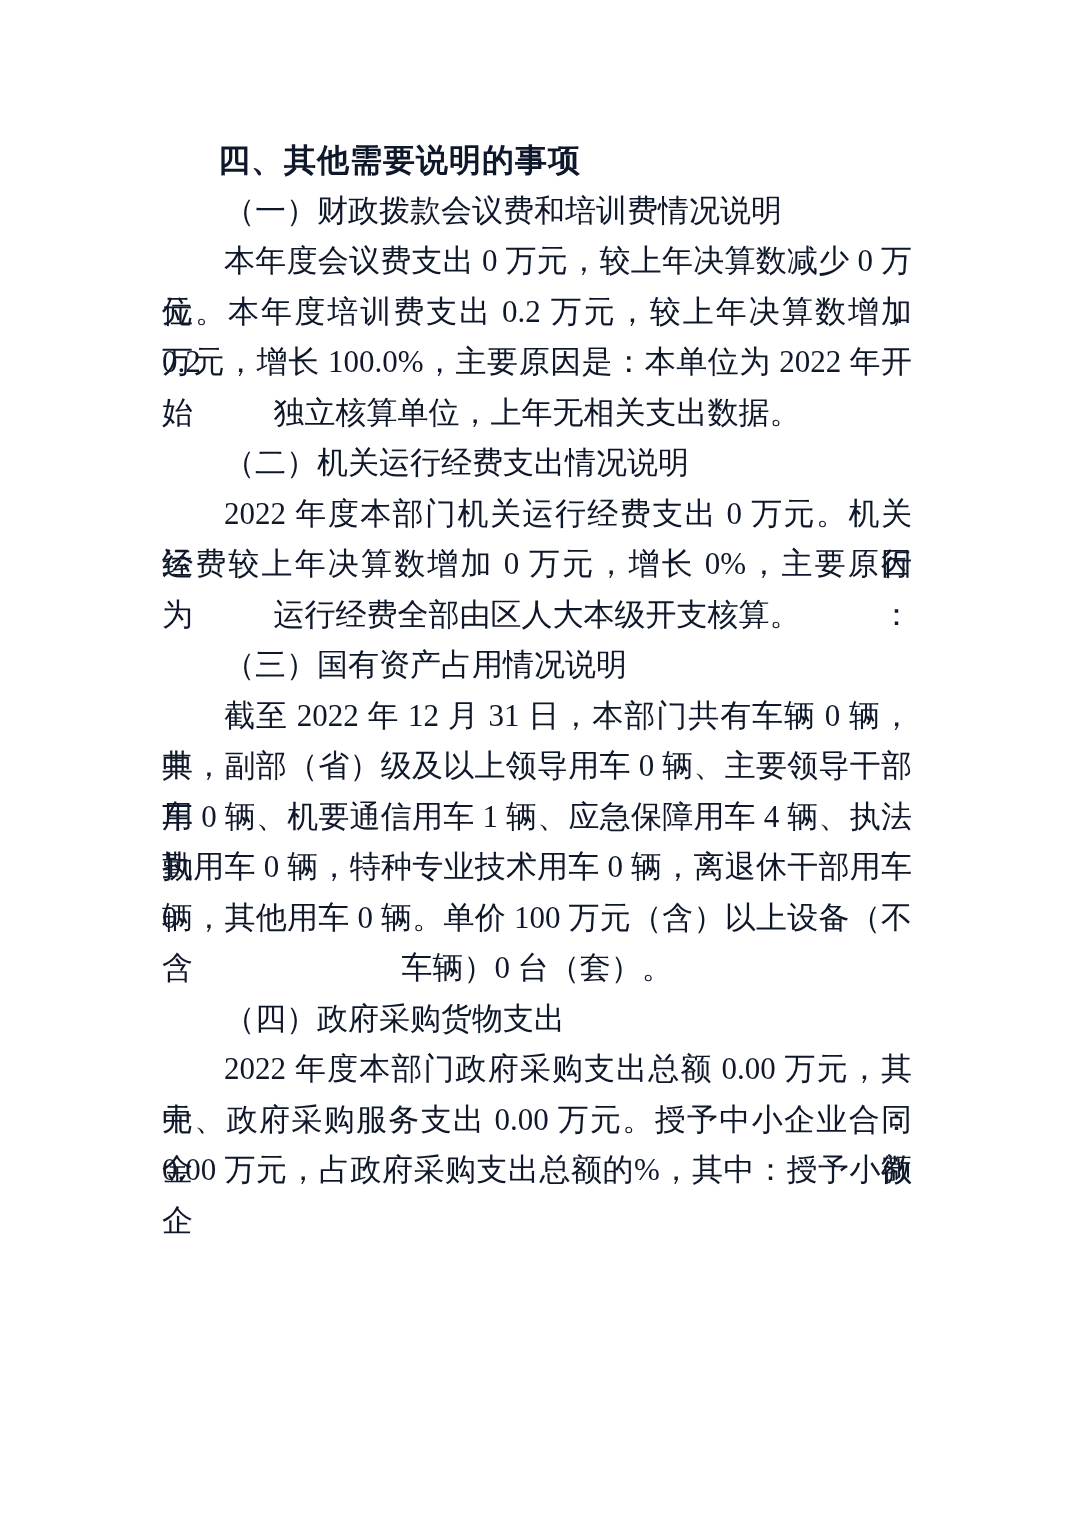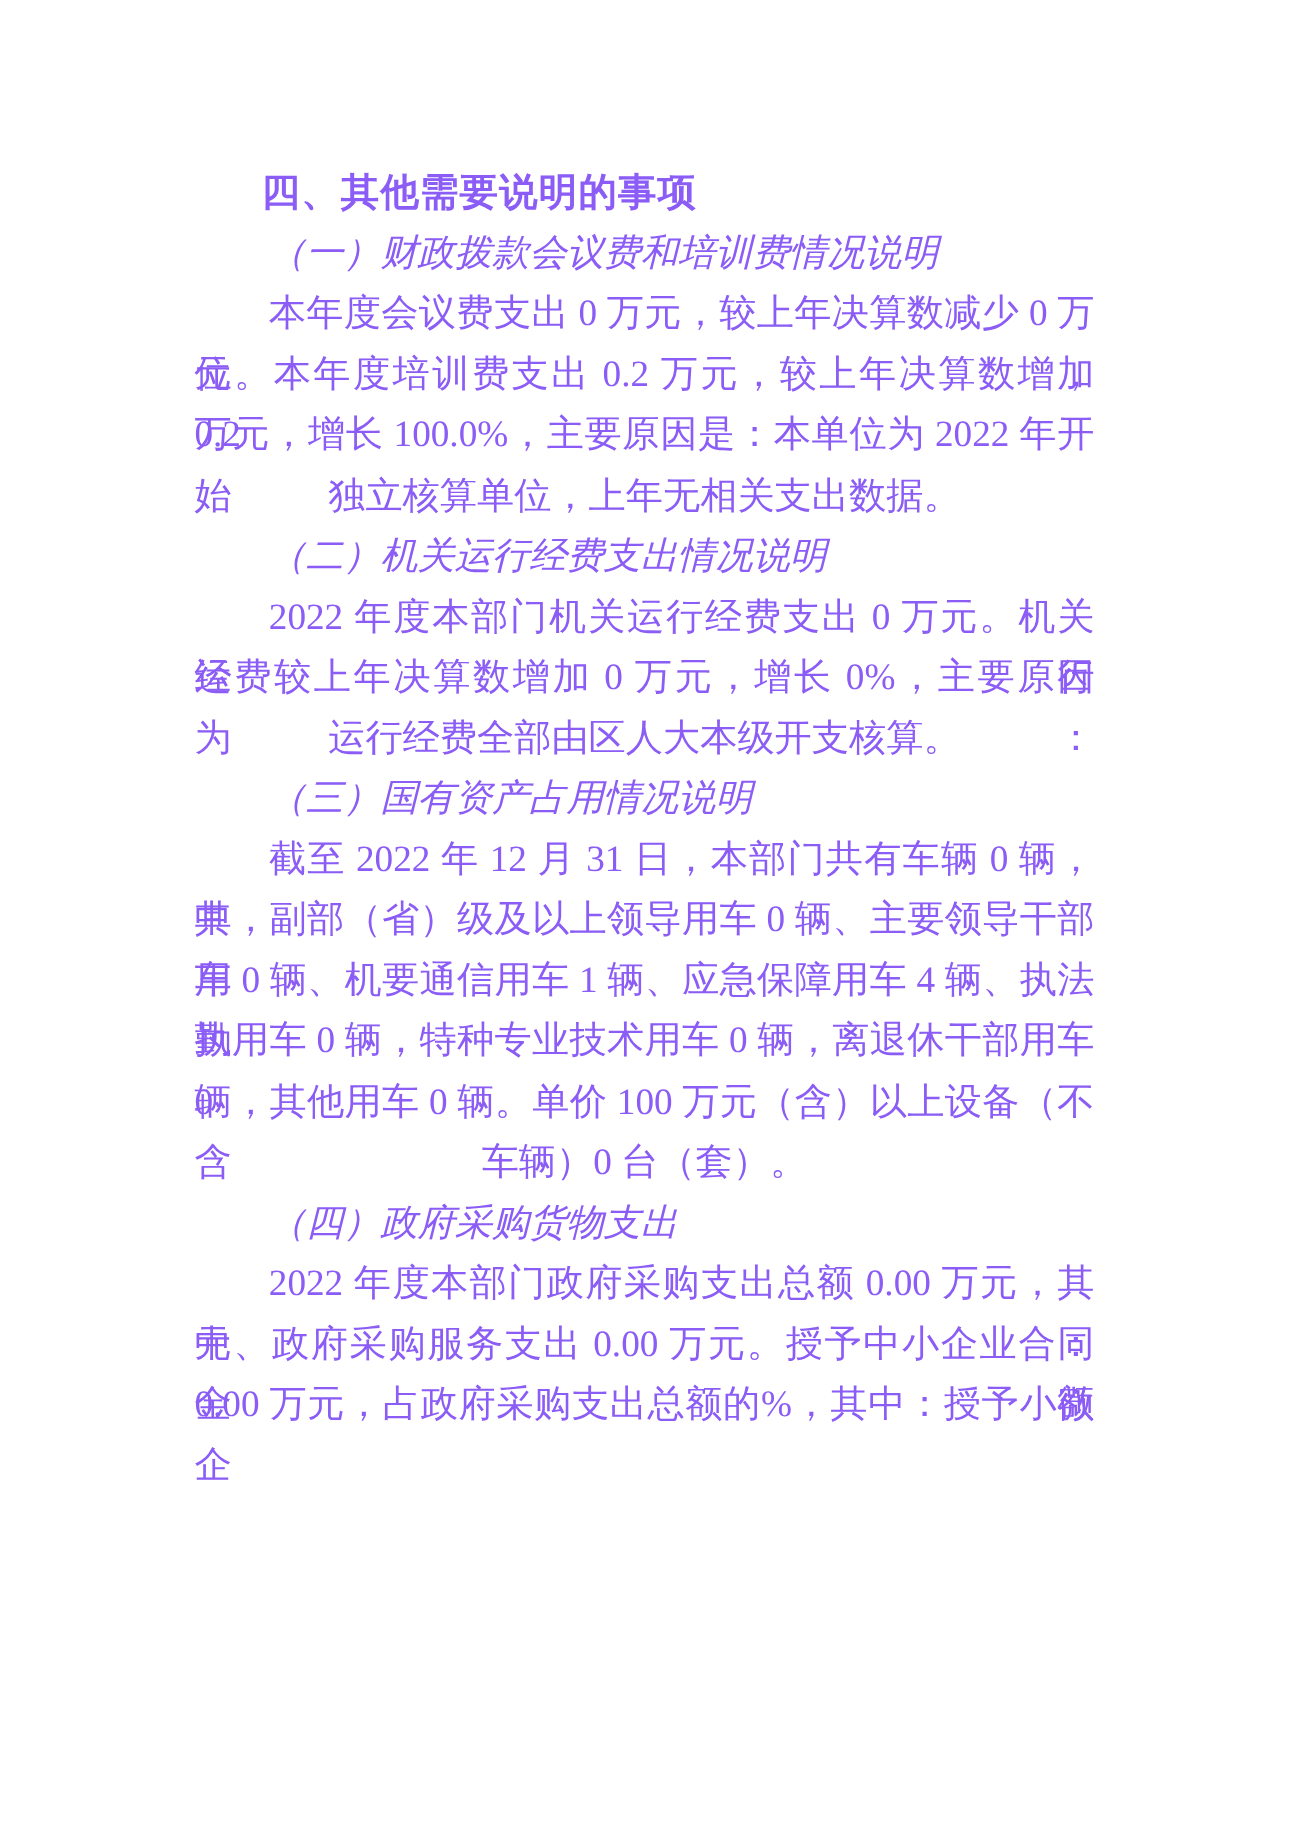--- a/index.html
+++ b/index.html
@@ -5,21 +5,21 @@
   html, body {
     margin: 0;
     padding: 0;
     background: #ffffff;
   }
   .page {
     position: relative;
     width: 1074px;
     height: 1520px;
     background: #ffffff;
-    color: #8b5cf6;
+    color: #0f172a;
     overflow: hidden;
     font-family: "Liberation Serif", "DejaVu Serif", serif;
   }
   .content {
     position: absolute;
     left: 162px;
     top: 135px;
     width: 750px;
   }
   .line {
@@ -31,21 +31,20 @@
   }
   .heading {
     font-family: "Liberation Sans", "DejaVu Sans", sans-serif;
     font-weight: 700;
     font-size: 32px;
     text-indent: 56px;
     letter-spacing: 1px;
   }
   .sub {
     text-indent: 2em;
-    font-style: italic;
   }
   .first {
     text-indent: 2em;
   }
   .just {
     text-align: justify;
     text-align-last: justify;
   }
   .last {
     text-align: center;

